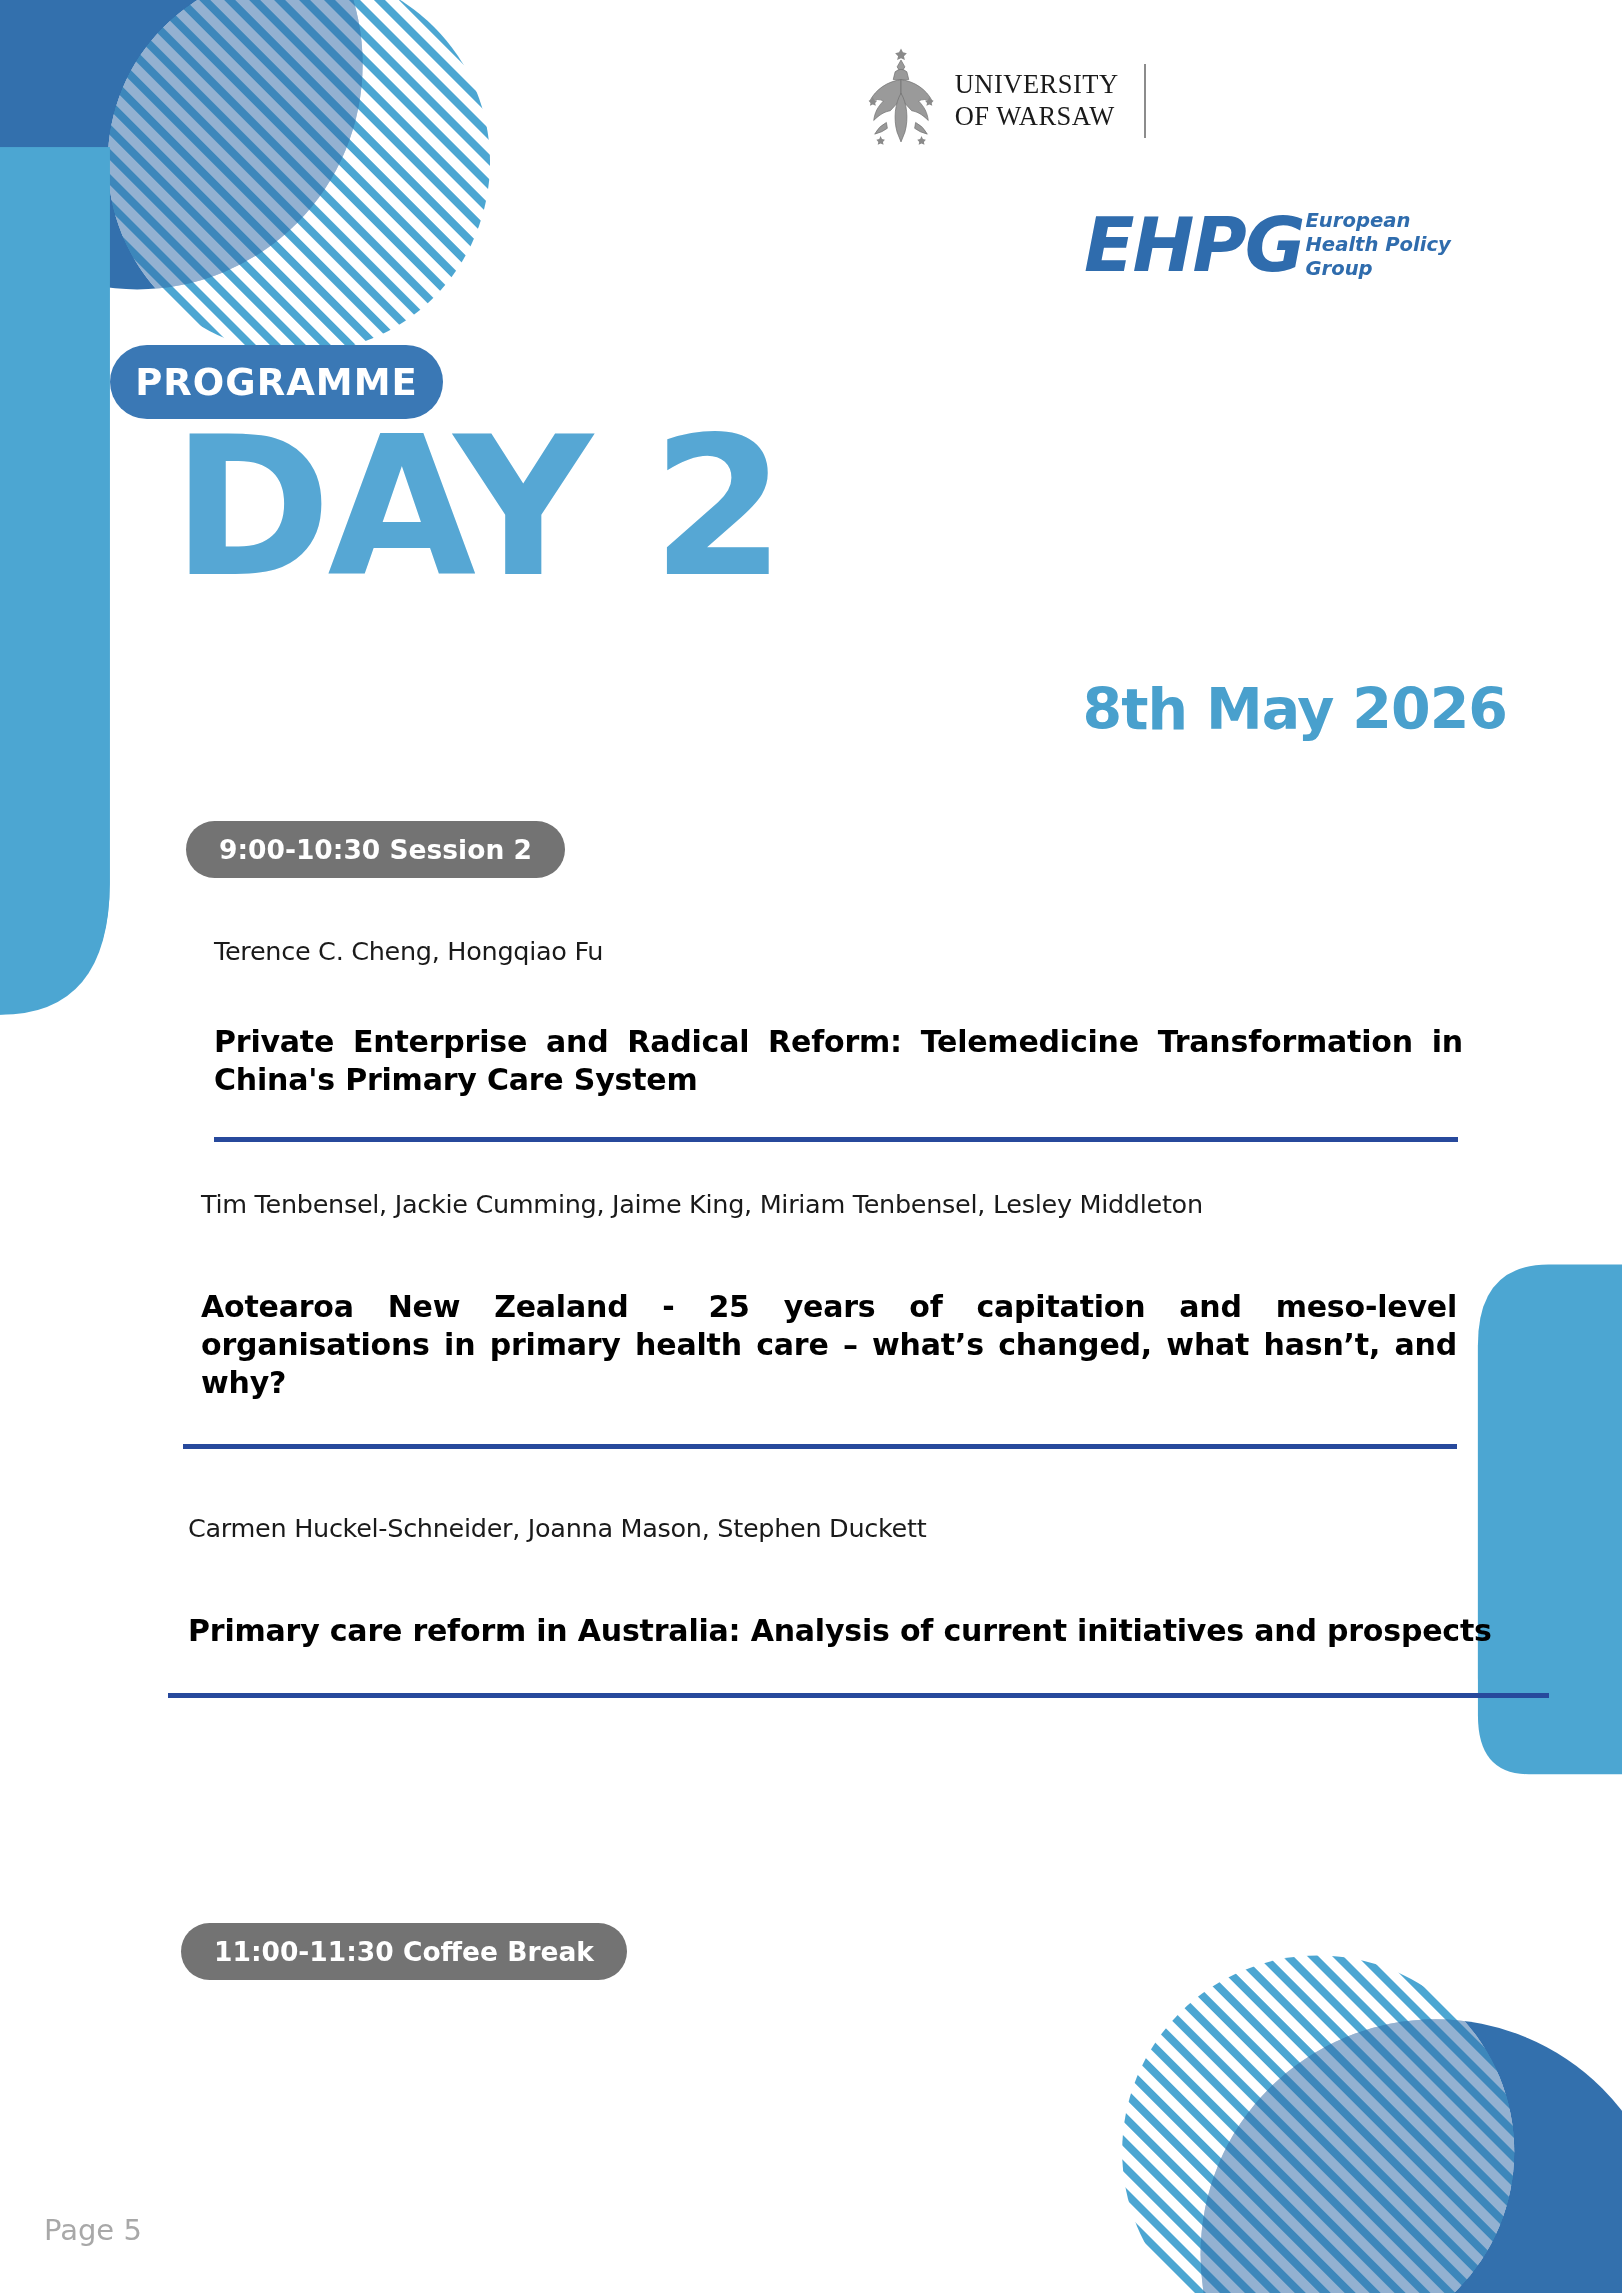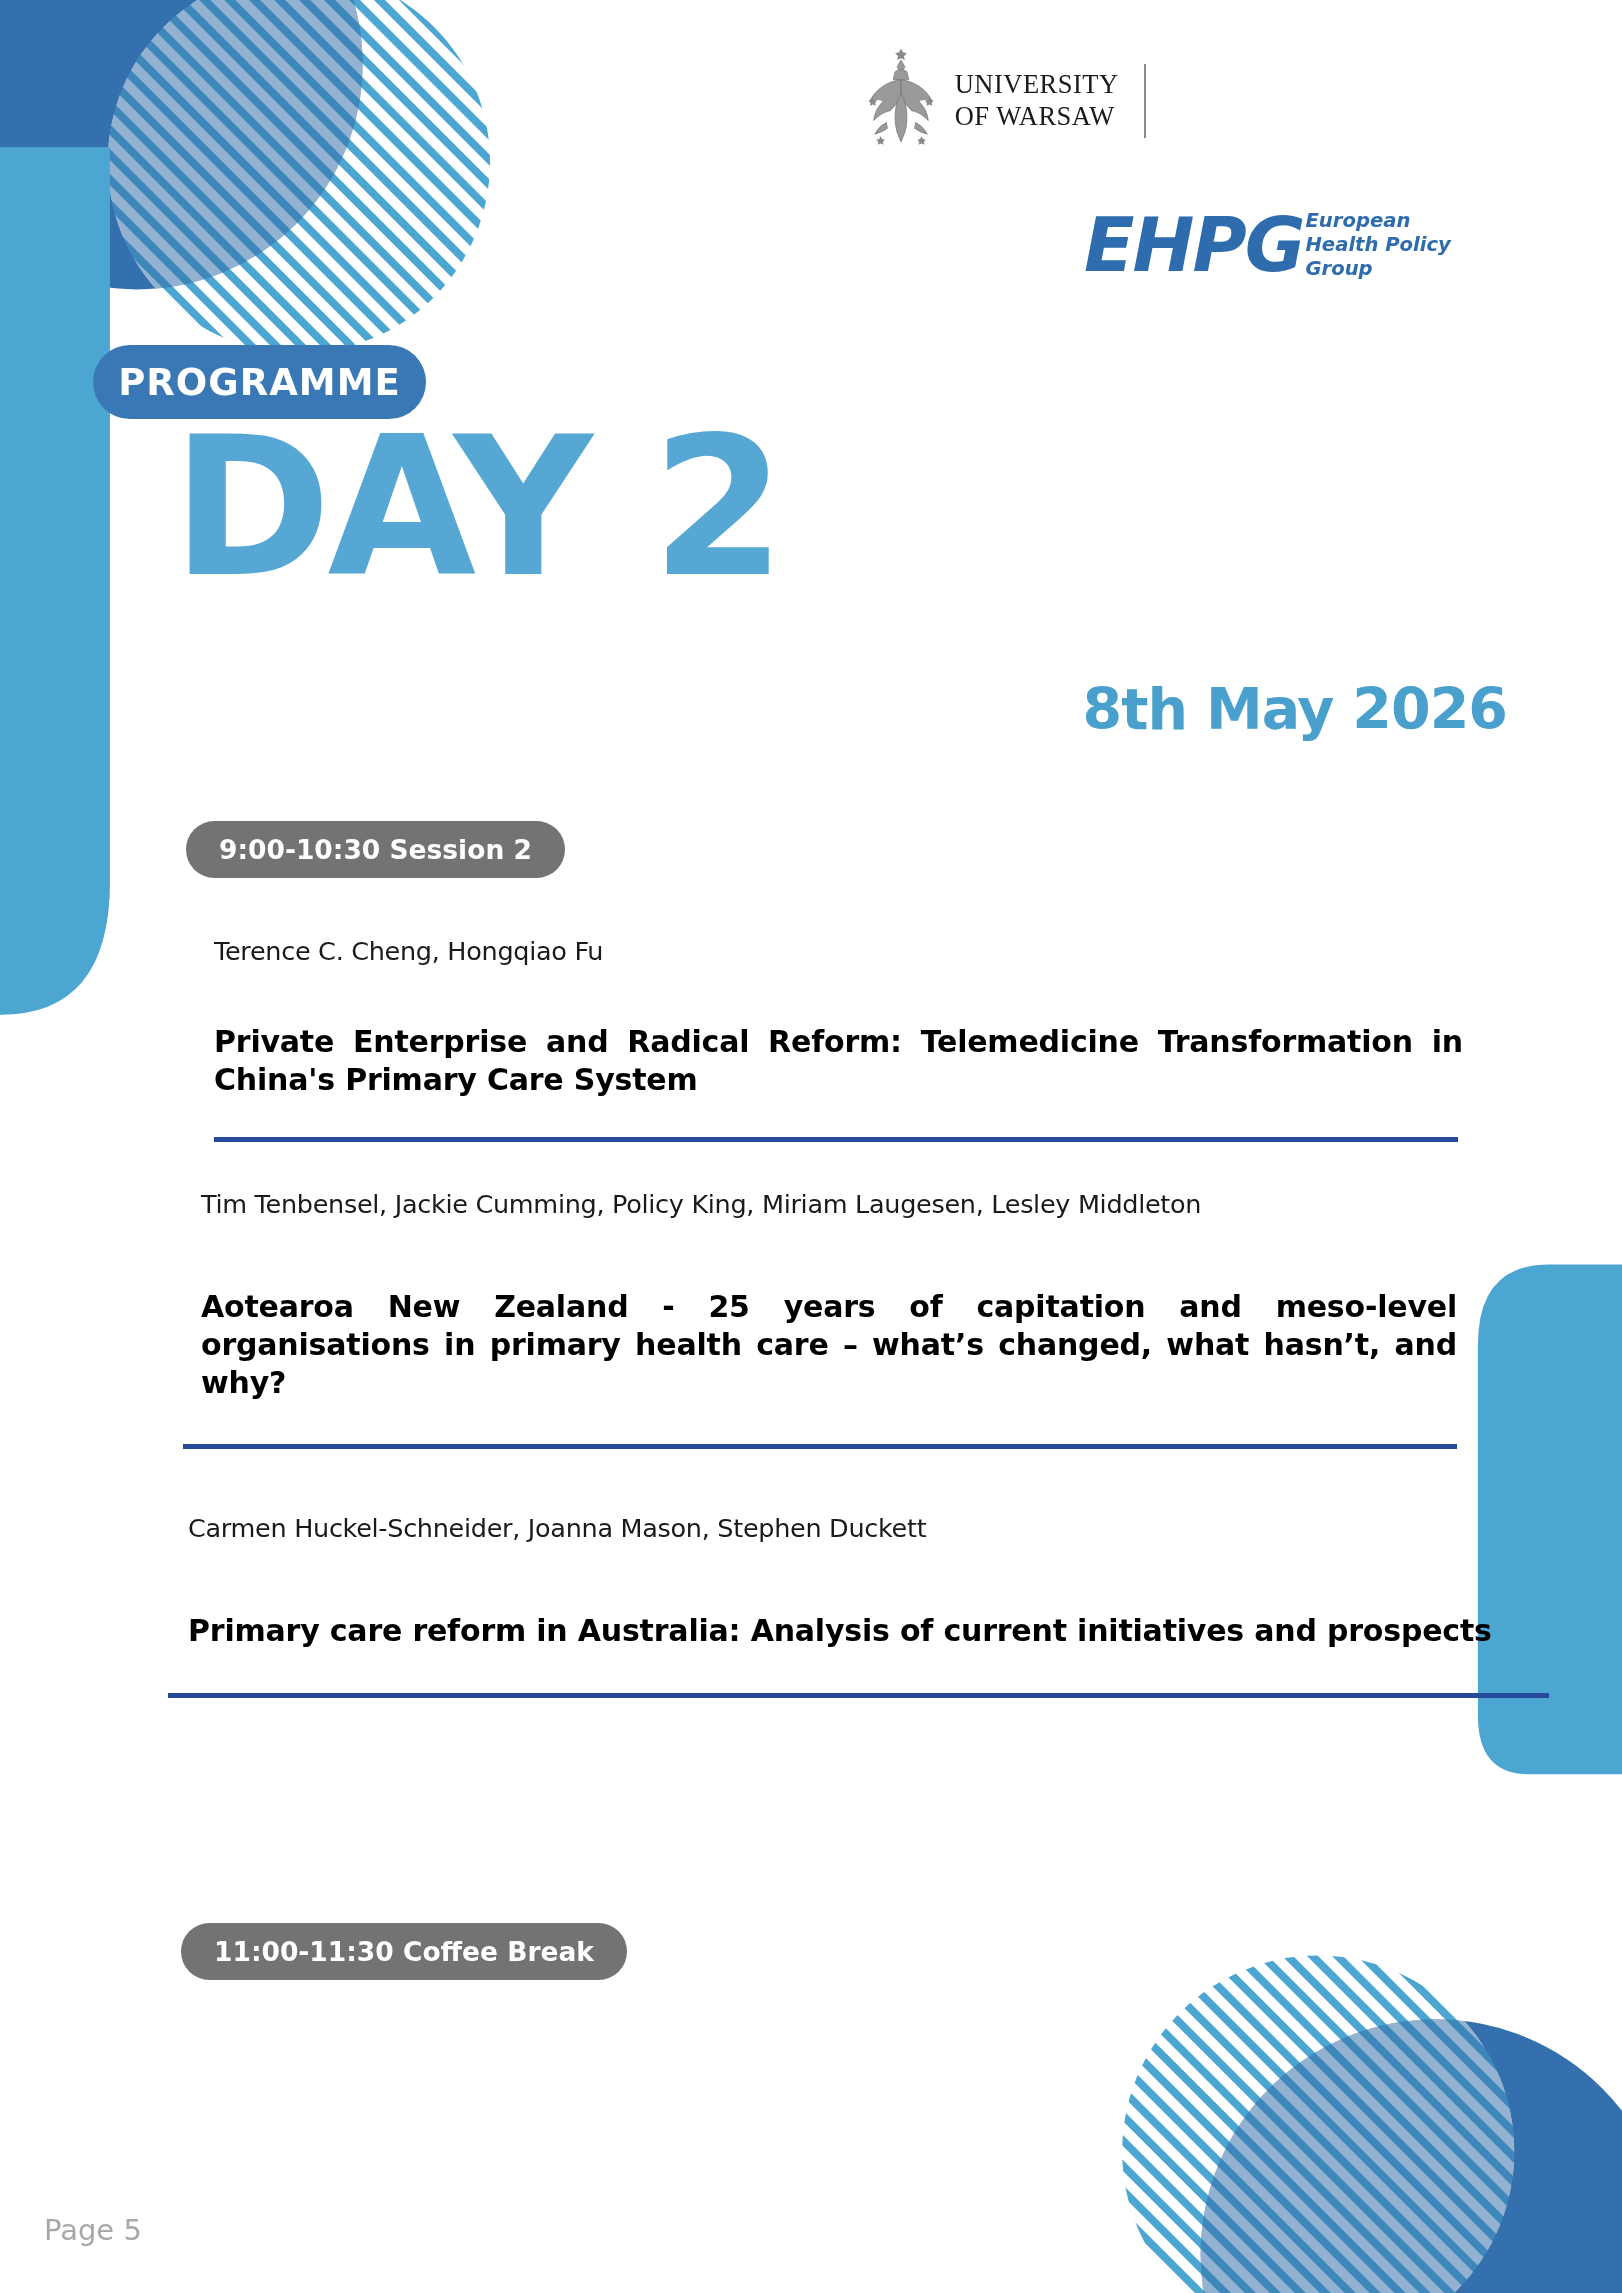--- a/index.html
+++ b/index.html
@@ -95,21 +95,21 @@
     font-size: 19.6px;
     line-height: 1.22;
     color: #2f6cad;
     white-space: nowrap;
   }
 
   
   .programme-pill {
     position: absolute;
     top: 345px;
-    left: 93px;
+    left: 110px;
     width: 333px;
     height: 74px;
     background: #3a78b5;
     border-radius: 39px;
     display: flex;
     align-items: center;
     justify-content: center;
     z-index: 5;
   }
   .programme-pill span {
@@ -324,21 +324,21 @@
 
 <div class="entries">
 
   <div class="entry" id="entry-1">
     <div class="entry-authors">Terence C. Cheng, Hongqiao Fu</div>
     <div class="entry-title">Private Enterprise and Radical Reform: Telemedicine Transformation in China's Primary Care System</div>
     <div class="entry-rule"></div>
   </div>
 
   <div class="entry" id="entry-2">
-    <div class="entry-authors">Tim Tenbensel, Jackie Cumming, Policy King, Miriam Laugesen, Lesley Middleton</div>
+    <div class="entry-authors">Tim Tenbensel, Jackie Cumming, Jaime King, Miriam Tenbensel, Lesley Middleton</div>
     <div class="entry-title">Aotearoa New Zealand - 25 years of capitation and meso-level organisations in primary health care – what’s changed, what hasn’t, and why?</div>
     <div class="entry-rule"></div>
   </div>
 
   <div class="entry" id="entry-3">
     <div class="entry-authors">Carmen Huckel-Schneider, Joanna Mason, Stephen Duckett</div>
     <div class="entry-title">Primary care reform in Australia: Analysis of current initiatives and prospects</div>
     <div class="entry-rule"></div>
   </div>
 

